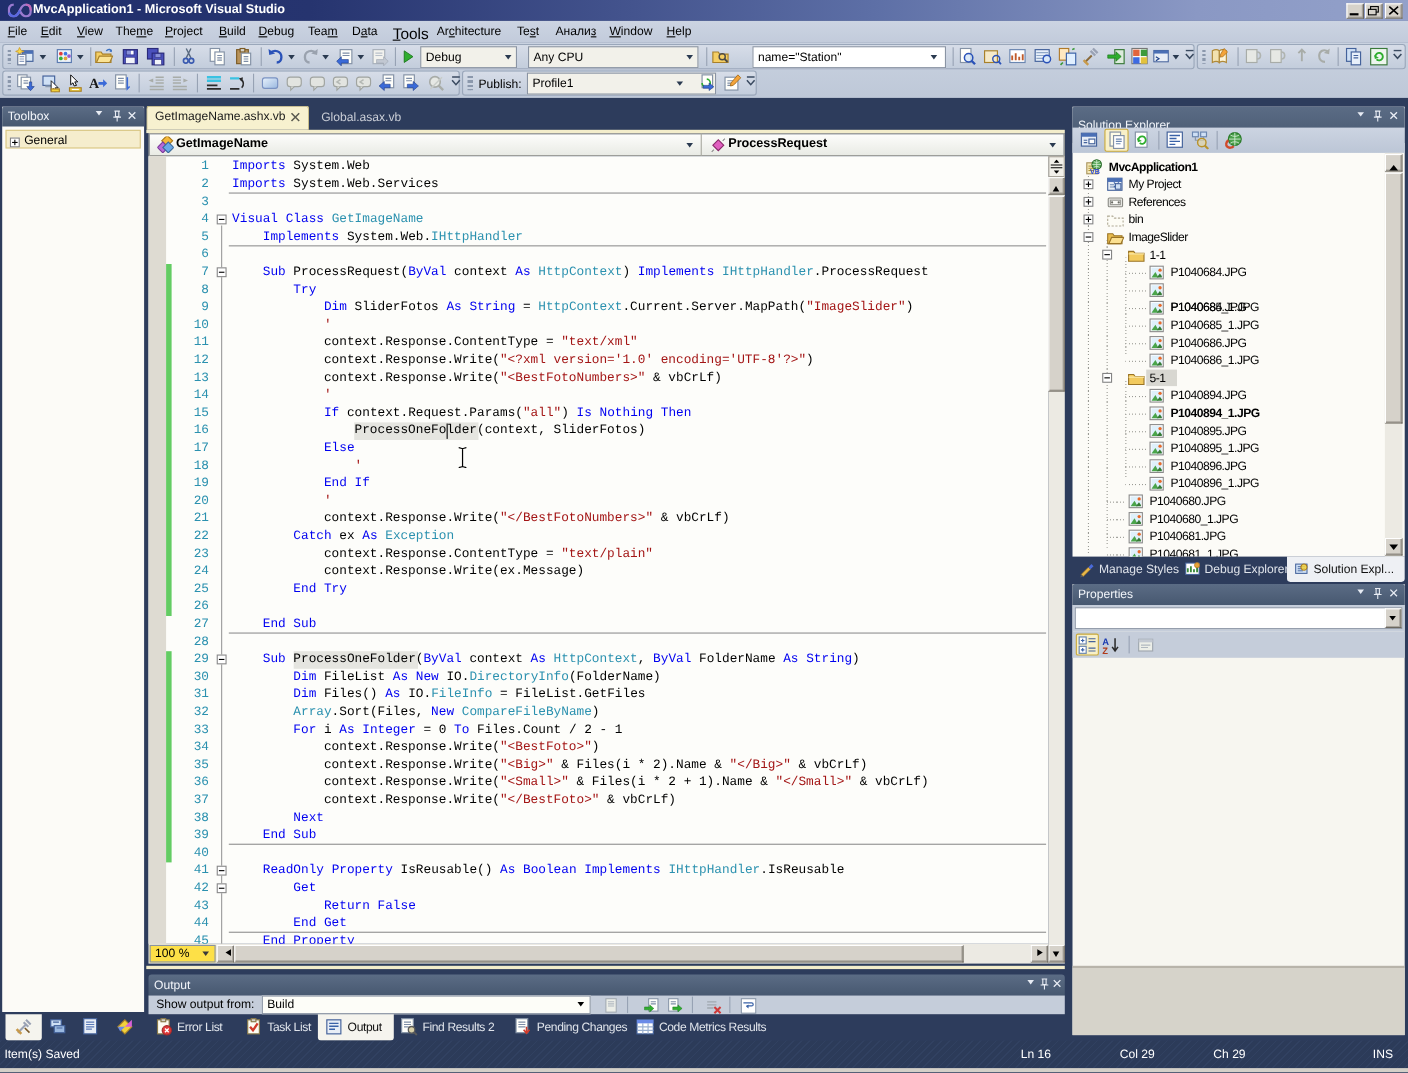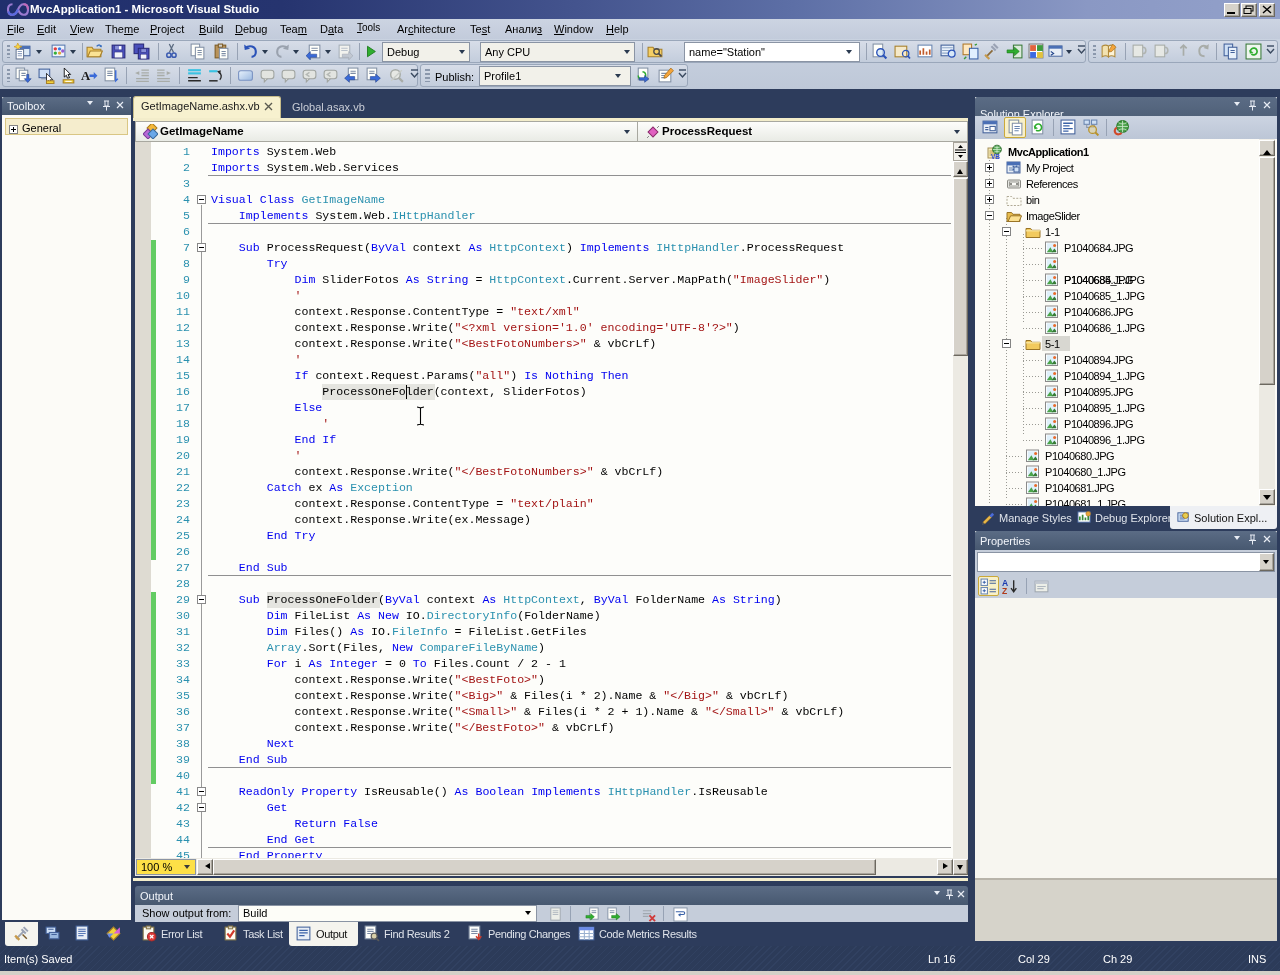--- a/index.html
+++ b/index.html
@@ -39,21 +39,21 @@
 <div class="ab" style="left:0;top:19px;width:1280px;height:20px;background:linear-gradient(#ccd4e2,#c2cbdb)"></div>
 <div class="ab" style="left:7px;top:23px;font-size:11px"><u>F</u>ile</div>
 <div class="ab" style="left:37px;top:23px;font-size:11px"><u>E</u>dit</div>
 <div class="ab" style="left:70px;top:23px;font-size:11px"><u>V</u>iew</div>
 <div class="ab" style="left:105px;top:23px;font-size:11px">The<u>m</u>e</div>
 <div class="ab" style="left:150px;top:23px;font-size:11px"><u>P</u>roject</div>
 <div class="ab" style="left:199px;top:23px;font-size:11px"><u>B</u>uild</div>
 <div class="ab" style="left:235px;top:23px;font-size:11px"><u>D</u>ebug</div>
 <div class="ab" style="left:280px;top:23px;font-size:11px">Tea<u>m</u></div>
 <div class="ab" style="left:320px;top:23px;font-size:11px">D<u>a</u>ta</div>
-<div class="ab" style="left:357px;top:22px;font-size:10px"><u>T</u>ools</div>
+<div class="ab" style="left:357px;top:22px;font-size:14px"><u>T</u>ools</div>
 <div class="ab" style="left:397px;top:23px;font-size:11px">Ar<u>c</u>hitecture</div>
 <div class="ab" style="left:470px;top:23px;font-size:11px">Te<u>s</u>t</div>
 <div class="ab" style="left:505px;top:23px;font-size:11px">Анали<u>з</u></div>
 <div class="ab" style="left:554px;top:23px;font-size:11px"><u>W</u>indow</div>
 <div class="ab" style="left:606px;top:23px;font-size:11px"><u>H</u>elp</div>
 <div class="ab" style="left:0;top:39px;width:1280px;height:50px;background:linear-gradient(#c9d2e0,#bec8d8)"></div>
 <div class="ab" style="left:2px;top:40px;width:1084px;height:23px;border:1px solid #9aa7ba;border-radius:3px;background:linear-gradient(#d7dde8,#c3cddc)"></div>
 <div class="ab" style="left:1088px;top:40px;width:190px;height:23px;border:1px solid #9aa7ba;border-radius:3px;background:linear-gradient(#d7dde8,#c3cddc)"></div>
 <div class="ab" style="left:2px;top:64px;width:416px;height:23px;border:1px solid #9aa7ba;border-radius:3px;background:linear-gradient(#d7dde8,#c3cddc)"></div>
 <div class="ab" style="left:420px;top:64px;width:268px;height:23px;border:1px solid #9aa7ba;border-radius:3px;background:linear-gradient(#d7dde8,#c3cddc)"></div>
@@ -328,21 +328,21 @@
     <circle cx="7" cy="7" r="4.5" fill="#e6e8e4" stroke="#a8aca8" stroke-width="1.4"></circle>
     <path d="M10 10 L14 14" stroke="#a8aca8" stroke-width="2"></path>
     <path d="M3 13 L13 3" stroke="#c8ccc8" stroke-width="1.2"></path>
   </svg>
 <svg style="position:absolute;left:410px;top:69px" width="9" height="13" viewBox="0 0 9 13">
     <path d="M1 1 h7" stroke="#3a4a60" stroke-width="1.4" fill="none"></path>
     <path d="M1 4 l3.5 4 3.5 -4" fill="none" stroke="#3a4a60" stroke-width="1.4"></path>
   </svg>
 <div class="grip" style="left:427px;top:69px;bottom:auto;height:13px"></div>
 <div class="ab" style="left:435px;top:71px;font-size:11px">Publish:</div>
-<div class="combo" style="left:479px;top:66px;width:152px;height:20px">Profile1</div>
+<div class="combo" style="left:479px;top:66px;width:172px;height:20px">Profile1</div>
 <div class="ab" style="left:615px;top:74px;width:0;height:0;border:3.5px solid transparent;border-top:4.5px solid #2a3a50"></div>
 <svg style="position:absolute;left:634px;top:67px" width="17" height="17" viewBox="0 0 16 16">
     <rect x="4" y="1" width="9" height="11" fill="#fffffb" stroke="#8492a6"></rect>
     <path d="M4 8 a3.5 3.5 0 1 0 4 -3.5" fill="none" stroke="#2fae2f" stroke-width="1.4"></path>
     <path d="M5 10 h5 v-2 l4 3.2 -4 3.2 v-2 h-5 Z" fill="#3a6ad8" stroke="#1d3a84" stroke-width=".5"></path>
   </svg>
 <svg style="position:absolute;left:657px;top:67px" width="17" height="17" viewBox="0 0 16 16">
     <rect x="2" y="3" width="11" height="11" fill="#fffffb" stroke="#8492a6"></rect>
     <path d="M4 6h7M4 8h7M4 10h4" stroke="#7d8da6"></path>
     <path d="M13 1 L15.5 3.5 L9 10 L6.5 10.5 L7 8 Z" fill="#f4a43a" stroke="#a06a1a" stroke-width=".7"></path>
@@ -679,21 +679,21 @@
     </svg>
     <div class="treetxt" style="left:89px;top:215px;font-weight:normal">P1040894.JPG</div>
     <div class="ab" style="left:48px;top:237px;width:19px;height:1px;background:repeating-linear-gradient(90deg,#9a9a94 0 1px,transparent 1px 3px)"></div>
     <svg style="position:absolute;left:69px;top:229px" width="16" height="16" viewBox="0 0 16 16">
       <rect x="1.5" y="2" width="12" height="11.5" fill="#fff" stroke="#8a8a8a"></rect>
       <rect x="2.8" y="3.3" width="9.4" height="9" fill="#dff0fb"></rect>
       <path d="M2.8 12.3 L6.4 7.2 L9.2 12.3 Z" fill="#4aa44a"></path>
       <path d="M7.6 12.3 L10.4 8.6 L12.2 11 L12.2 12.3 Z" fill="#357a35"></path>
       <circle cx="10.6" cy="5.6" r="1.5" fill="#e86a2a"></circle>
     </svg>
-    <div class="treetxt" style="left:89px;top:231px;font-weight:normal">P1040894_1.JPG</div>
+    <div class="treetxt" style="left:89px;top:231px;font-weight:bold">P1040894_1.JPG</div>
     <div class="ab" style="left:48px;top:253px;width:19px;height:1px;background:repeating-linear-gradient(90deg,#9a9a94 0 1px,transparent 1px 3px)"></div>
     <svg style="position:absolute;left:69px;top:245px" width="16" height="16" viewBox="0 0 16 16">
       <rect x="1.5" y="2" width="12" height="11.5" fill="#fff" stroke="#8a8a8a"></rect>
       <rect x="2.8" y="3.3" width="9.4" height="9" fill="#dff0fb"></rect>
       <path d="M2.8 12.3 L6.4 7.2 L9.2 12.3 Z" fill="#4aa44a"></path>
       <path d="M7.6 12.3 L10.4 8.6 L12.2 11 L12.2 12.3 Z" fill="#357a35"></path>
       <circle cx="10.6" cy="5.6" r="1.5" fill="#e86a2a"></circle>
     </svg>
     <div class="treetxt" style="left:89px;top:247px;font-weight:normal">P1040895.JPG</div>
     <div class="ab" style="left:48px;top:269px;width:19px;height:1px;background:repeating-linear-gradient(90deg,#9a9a94 0 1px,transparent 1px 3px)"></div>

